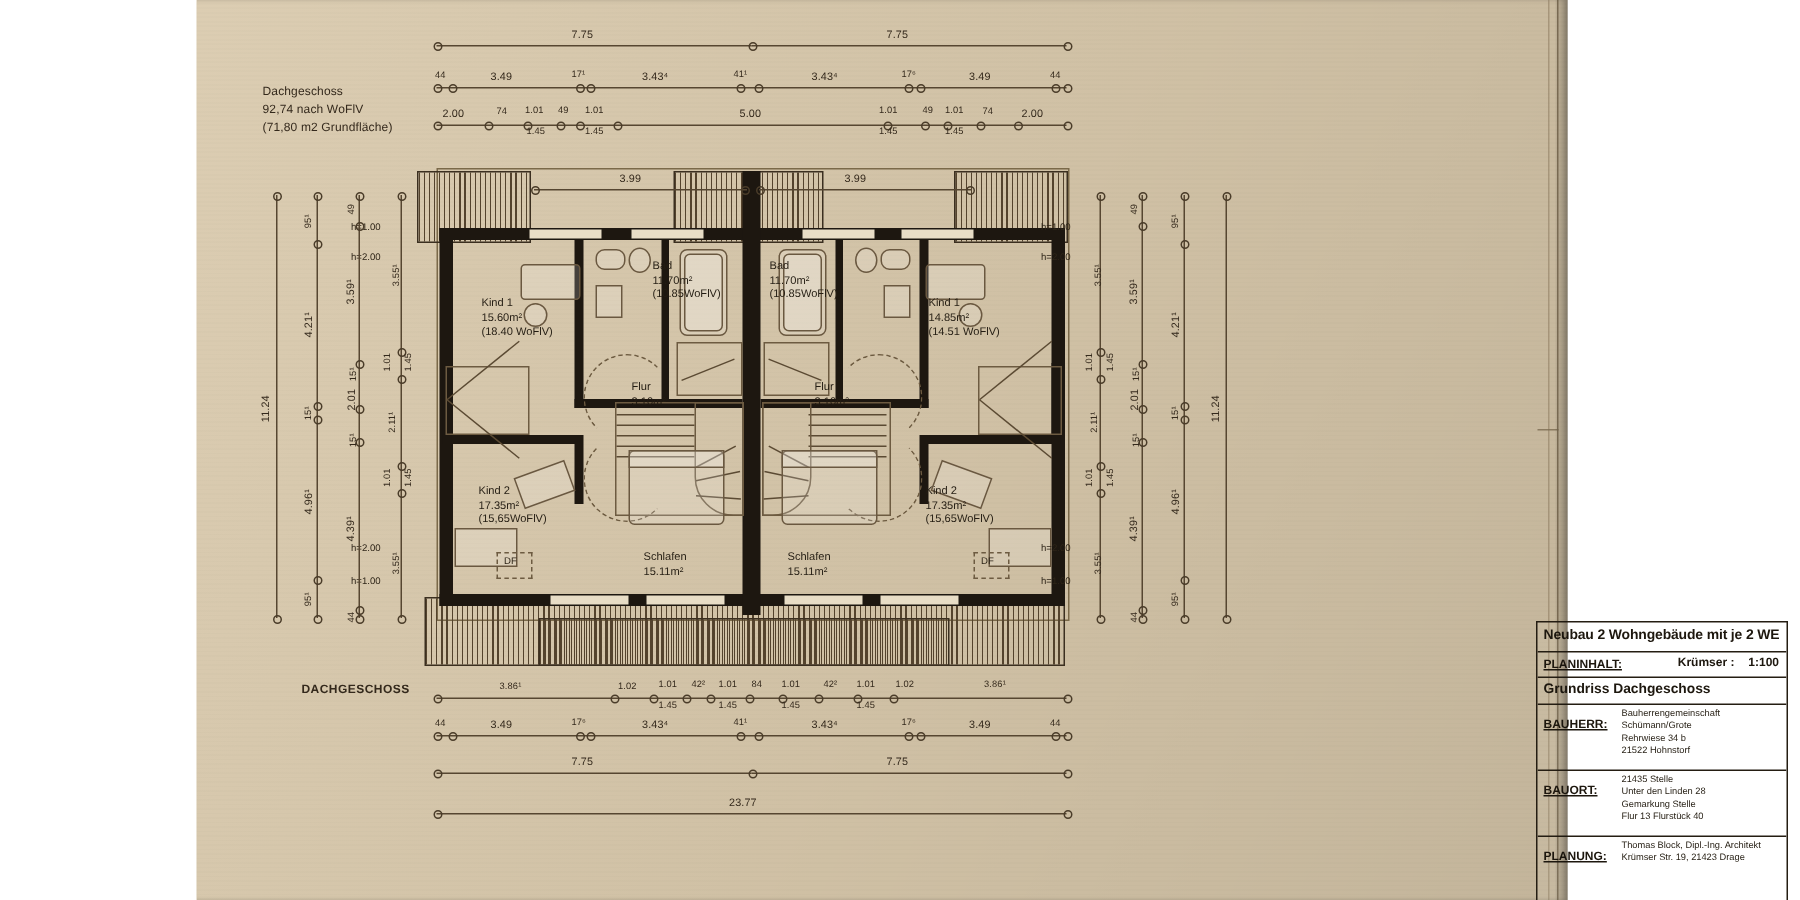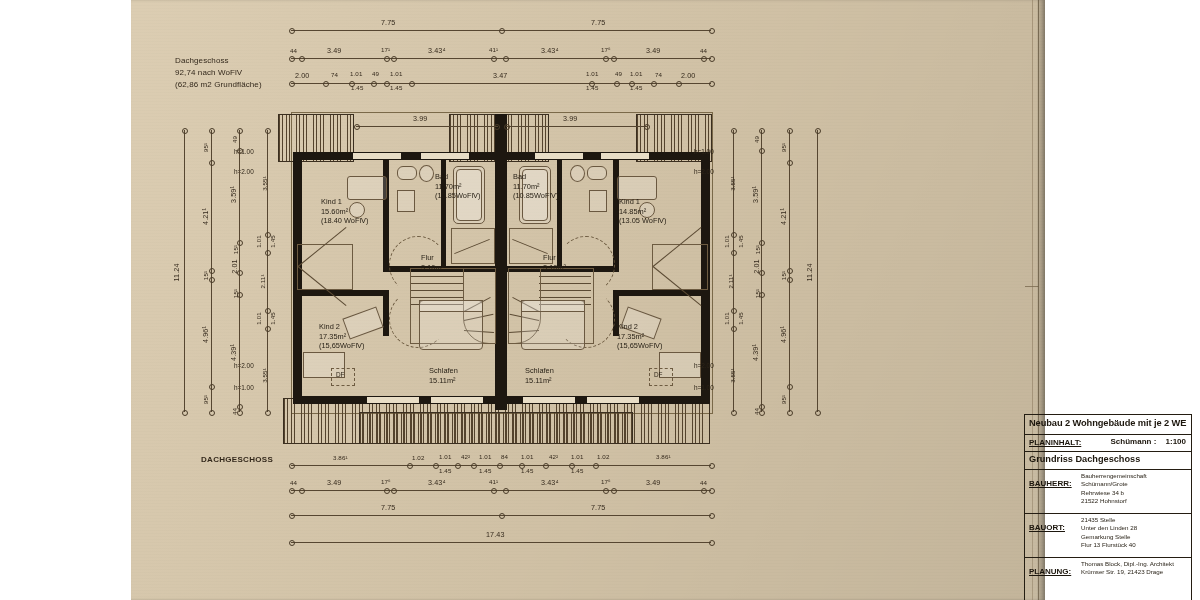--- a/index.html
+++ b/index.html
@@ -62,21 +62,21 @@
 
 <div id="stage">
 
   <div id="paper">
     <div id="sheetborder"></div>
     <div id="sheetborder2"></div>
     <div id="foldline"></div>
 
     <div class="dimtxt b" style="left:44px;top:56px;">Dachgeschoss</div>
     <div class="dimtxt b" style="left:44px;top:68px;">92,74 nach WoFlV</div>
-    <div class="dimtxt b" style="left:44px;top:80px;">(62,86 m2 Grundfläche)</div>
+    <div class="dimtxt b" style="left:44px;top:80px;">(71,80 m2 Grundfläche)</div>
 
     <div class="dimtxt b" style="left:70px;top:455px;font-weight:700;letter-spacing:.3px;">DACHGESCHOSS</div>
 
     <div id="plan">
 
       <div class="thinline" style="left:160px;top:112px;width:420px;height:300px;border-color:#7a6949;"></div>
 
       <div class="hatch-roof" style="left:147px;top:114px;width:74px;height:46px;"></div>
       <div class="hatch-roof" style="left:318px;top:114px;width:98px;height:46px;"></div>
       <div class="hatch-roof" style="left:505px;top:114px;width:74px;height:46px;"></div>
@@ -210,21 +210,21 @@
 
       <div class="roomlbl" style="left:382px;top:172px;">
         <div>Bad</div>
         <div>11.70m²</div>
         <div>(10.85WoFlV)</div>
       </div>
 
       <div class="roomlbl" style="left:488px;top:197px;">
         <div>Kind 1</div>
         <div>14.85m²</div>
-        <div>(13.05 WoFlV)</div>
+        <div>(14.51 WoFlV)</div>
       </div>
 
       <div class="roomlbl" style="left:290px;top:253px;">
         <div>Flur</div>
         <div>3.10m²</div>
       </div>
 
       <div class="roomlbl" style="left:412px;top:253px;">
         <div>Flur</div>
         <div>3.10m²</div>
@@ -306,21 +306,21 @@
     <div class="tick" style="left:520px;top:81px;"></div>
     <div class="tick" style="left:545px;top:81px;"></div>
     <div class="tick" style="left:578px;top:81px;"></div>
     <div class="dimtxt" style="left:164px;top:71px;">2.00</div>
     <div class="dimtxt s" style="left:200px;top:71px;">74</div>
     <div class="dimtxt s" style="left:219px;top:70px;">1.01</div>
     <div class="dimtxt s" style="left:220px;top:84px;">1.45</div>
     <div class="dimtxt s" style="left:241px;top:70px;">49</div>
     <div class="dimtxt s" style="left:259px;top:70px;">1.01</div>
     <div class="dimtxt s" style="left:259px;top:84px;">1.45</div>
-    <div class="dimtxt" style="left:362px;top:71px;">3.47</div>
+    <div class="dimtxt" style="left:362px;top:71px;">5.00</div>
     <div class="dimtxt s" style="left:455px;top:70px;">1.01</div>
     <div class="dimtxt s" style="left:455px;top:84px;">1.45</div>
     <div class="dimtxt s" style="left:484px;top:70px;">49</div>
     <div class="dimtxt s" style="left:499px;top:70px;">1.01</div>
     <div class="dimtxt s" style="left:499px;top:84px;">1.45</div>
     <div class="dimtxt s" style="left:524px;top:71px;">74</div>
     <div class="dimtxt" style="left:550px;top:71px;">2.00</div>
 
     <div class="dline" style="left:160px;top:465px;width:420px;"></div>
     <div class="tick" style="left:158px;top:463px;"></div>
@@ -375,21 +375,21 @@
     <div class="dline" style="left:370px;top:515px;width:210px;"></div>
     <div class="tick" style="left:158px;top:513px;"></div>
     <div class="tick" style="left:368px;top:513px;"></div>
     <div class="tick" style="left:578px;top:513px;"></div>
     <div class="dimtxt" style="left:250px;top:503px;">7.75</div>
     <div class="dimtxt" style="left:460px;top:503px;">7.75</div>
 
     <div class="dline" style="left:160px;top:542px;width:420px;"></div>
     <div class="tick" style="left:158px;top:540px;"></div>
     <div class="tick" style="left:578px;top:540px;"></div>
-    <div class="dimtxt" style="left:355px;top:530px;">17.43</div>
+    <div class="dimtxt" style="left:355px;top:530px;">23.77</div>
 
     <div class="vline" style="left:53px;top:130px;height:282px;"></div>
     <div class="tickv" style="left:51px;top:128px;"></div>
     <div class="tickv" style="left:51px;top:410px;"></div>
     <div class="dimtxt" style="left:37px;top:268px;transform:rotate(-90deg);">11.24</div>
 
     <div class="vline" style="left:80px;top:130px;height:282px;"></div>
     <div class="tickv" style="left:78px;top:128px;"></div>
     <div class="tickv" style="left:78px;top:160px;"></div>
     <div class="tickv" style="left:78px;top:268px;"></div>
@@ -486,21 +486,21 @@
 
       <div class="tbrow" style="height:20px;">
         <div class="tbtitle">Neubau 2 Wohngebäude mit je 2 WE</div>
       </div>
 
       <div class="tbrow" style="height:17px;">
         <div class="tbflex" style="padding-top:3px;">
           <span class="tblabel">PLANINHALT:</span>
         </div>
         <div class="tbscale">
-          <span>Schümann :</span>
+          <span>Krümser :</span>
           <span style="margin-left:7px;">1:100</span>
         </div>
       </div>
 
       <div class="tbrow" style="height:18px;">
         <div class="tbsub">Grundriss Dachgeschoss</div>
       </div>
 
       <div class="tbrow" style="height:44px;">
         <div class="tbflex">

